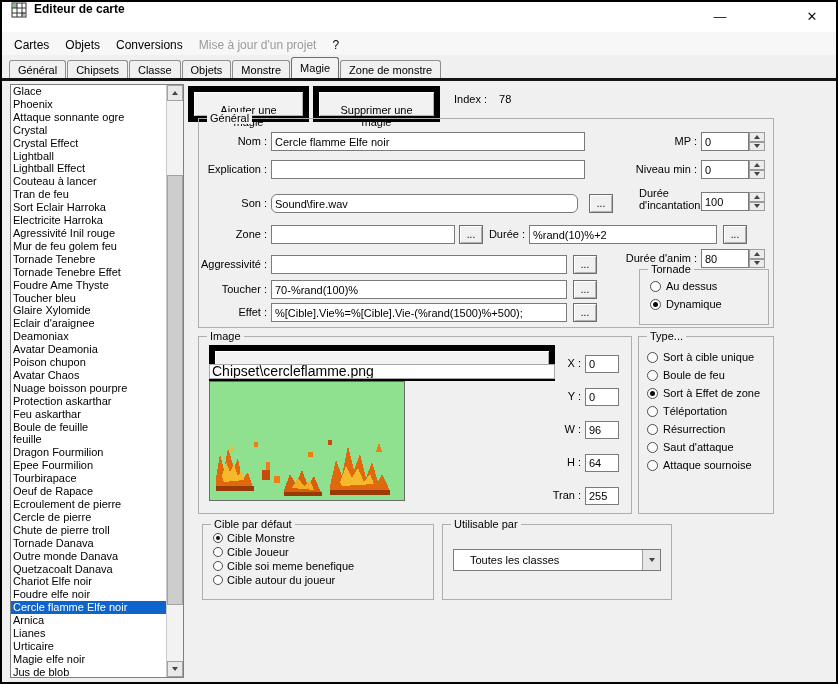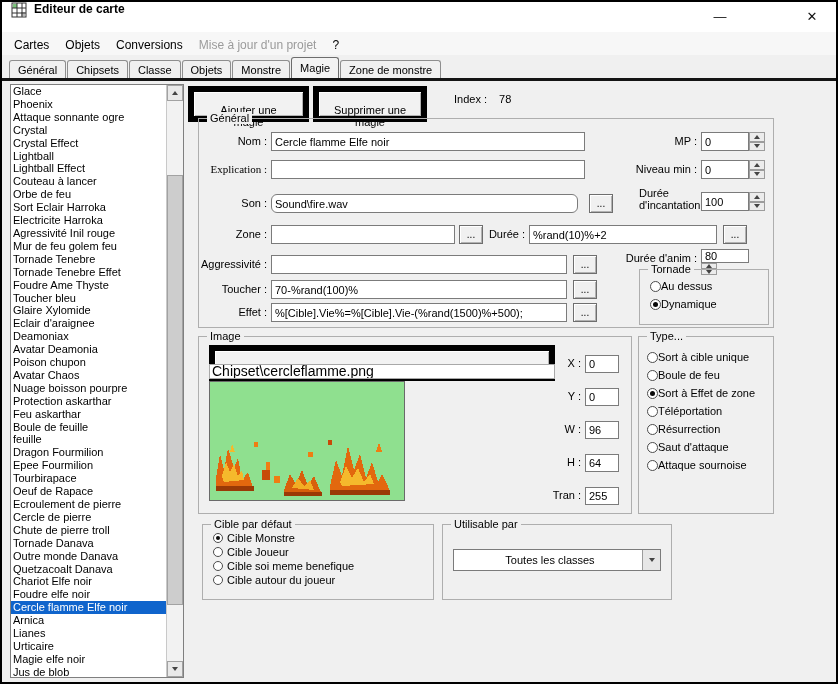--- a/index.html
+++ b/index.html
@@ -32,21 +32,21 @@
           display:flex;align-items:center;justify-content:center;}
   .sb-btn.up{top:0;}
   .sb-btn.down{bottom:0;}
   .sb-thumb{position:absolute;left:0;top:90px;width:16px;height:430px;background:#cdcdcd;border:1px solid #a2a2a2;box-sizing:border-box;}
   .tri-up{width:0;height:0;border-left:3px solid transparent;border-right:3px solid transparent;border-bottom:4px solid #444;}
   .tri-down{width:0;height:0;border-left:3px solid transparent;border-right:3px solid transparent;border-top:4px solid #444;}
   
   .btn{position:absolute;background:#f2f2f2;border:6px solid #000000;box-shadow:inset 1px 1px 0 #fff,inset -1px -1px 0 #b2b2b2;
        font-family:"Liberation Sans",sans-serif;font-size:11px;color:#000;padding:12px;}
   .add-btn{left:186px;top:84px;width:121px;height:25px;}
-  .del-btn{left:311px;top:84px;width:114px;height:25px;}
+  .del-btn{left:311px;top:84px;width:127px;height:25px;}
   .index-wrap{position:absolute;left:452px;top:91px;font-size:11px;display:flex;gap:12px;}
   
   .groupbox{position:absolute;border:1px solid #aeaeae;box-sizing:border-box;}
   .legend{position:absolute;top:-7px;left:8px;background:#f0f0f0;padding:0 3px;font-size:11px;color:#000;}
   
   .fl{position:absolute;left:0;width:68px;text-align:right;font-size:11px;color:#000;}
   .fr{position:absolute;left:420px;width:78px;text-align:right;font-size:11px;color:#000;}
   .fr2{position:absolute;left:440px;width:80px;text-align:left;font-size:11px;color:#000;line-height:12px;}
   .fl2{position:absolute;left:322px;width:60px;text-align:right;font-size:11px;color:#000;}
   .ti{position:absolute;height:19px;background:#fff;border:1px solid #7b7b7b;box-sizing:border-box;
@@ -54,33 +54,33 @@
   .bb{position:absolute;width:24px;height:19px;background:#f0f0f0;border:1px solid #6e6e6e;
       box-shadow:inset 1px 1px 0 #fff,inset -1px -1px 0 #b2b2b2;font-size:10px;line-height:10px;
       font-family:"Liberation Sans",sans-serif;padding:0;}
   .spinner{position:absolute;width:64px;height:19px;display:flex;}
   .spin-input{width:48px;height:19px;background:#fff;border:1px solid #7b7b7b;box-sizing:border-box;
       font-family:"Liberation Sans",sans-serif;font-size:11px;padding:0 3px;}
   .spin-btns{width:16px;height:19px;display:flex;flex-direction:column;}
   .spin-b{flex:1;background:#ececec;border:1px solid #9c9c9c;box-sizing:border-box;display:flex;align-items:center;justify-content:center;}
   
   .radio-col{display:flex;flex-direction:column;}
-  .radio-row{display:flex;align-items:center;font-size:11px;color:#000;white-space:nowrap;}
+  .radio-row{display:flex;align-items:center;gap:5px;font-size:11px;color:#000;white-space:nowrap;}
   .radio{width:11px;height:11px;border:1px solid #4c4c4c;border-radius:50%;background:#fff;position:relative;flex:none;box-sizing:border-box;}
   .radio.checked::after{content:"";position:absolute;left:2px;top:2px;width:5px;height:5px;background:#0a0a0a;border-radius:50%;}
   .small .radio-row{gap:4px;}
   .small .radio{width:10px;height:10px;}
   .small .radio.checked::after{left:2px;top:2px;width:4px;height:4px;}
   
   .filename{position:absolute;background:#fff;border:1px solid #a8a8a8;box-sizing:border-box;font-size:14px;
             line-height:13px;padding-left:2px;white-space:nowrap;overflow:hidden;}
   .preview{position:absolute;border:1px solid #6a6a6a;box-sizing:border-box;overflow:hidden;}
   
   .dropdown{position:absolute;height:22px;background:#fff;border:1px solid #7b7b7b;box-sizing:border-box;display:flex;align-items:center;}
-  .dd-text{flex:1;font-size:11px;padding-left:4px;white-space:nowrap;overflow:hidden;text-align:center;}
+  .dd-text{flex:1;font-size:11px;padding-left:16px;white-space:nowrap;overflow:hidden;}
   .dd-btn{width:17px;align-self:stretch;background:#e7e7e7;border-left:1px solid #9c9c9c;display:flex;align-items:center;justify-content:center;}
 </style>
 </head>
 <body>
 
 <div class="window">
 
   <div class="titlebar">
     <span class="app-icon">
       <svg width="16" height="16" viewBox="0 0 16 16">
@@ -117,21 +117,21 @@
   <div class="listbox">
     <div class="list-items" id="spell-items">
         <div class="list-item">Glace</div>
         <div class="list-item">Phoenix</div>
         <div class="list-item">Attaque sonnante ogre</div>
         <div class="list-item">Crystal</div>
         <div class="list-item">Crystal Effect</div>
         <div class="list-item">Lightball</div>
         <div class="list-item">Lightball Effect</div>
         <div class="list-item">Couteau à lancer</div>
-        <div class="list-item">Orbe de feu</div>
+        <div class="list-item">Tran de feu</div>
         <div class="list-item">Sort Eclair Harroka</div>
         <div class="list-item">Electricite Harroka</div>
         <div class="list-item">Agressivité Inil rouge</div>
         <div class="list-item">Mur de feu golem feu</div>
         <div class="list-item">Tornade Tenebre</div>
         <div class="list-item">Tornade Tenebre Effet</div>
         <div class="list-item">Foudre Ame Thyste</div>
         <div class="list-item">Toucher bleu</div>
         <div class="list-item">Glaire Xylomide</div>
         <div class="list-item">Eclair d'araignee</div>
@@ -180,21 +180,21 @@
     <span>Index :</span>
     <span>78</span>
   </div>
 
   <div class="groupbox" style="left:196px;top:116px;width:576px;height:210px;">
     <span class="legend">Général</span>
 
     <span class="fl" style="top:16px;">Nom :</span>
     <input class="ti" style="left: 72px; top: 13px; width: 314px;" value="Cercle flamme Elfe noir">
 
-    <span class="fl" style="top:44px;font-family:Liberation Serif, serif;">Explication :</span>
+    <span class="fl" style="top:44px;">Explication :</span>
     <input class="ti" style="left: 72px; top: 41px; width: 314px;" value="">
 
     <span class="fl" style="top:78px;">Son :</span>
     <input class="ti" style="left: 72px; top: 75px; width: 307px; border-radius: 6px;" value="Sound\fire.wav">
     <button class="bb" style="left:390px;top:75px;">...</button>
 
     <span class="fl" style="top:109px;">Zone :</span>
     <input class="ti" style="left: 72px; top: 106px; width: 184px;" value="">
     <button class="bb" style="left:260px;top:106px;">...</button>
     <span class="fl" style="left:286px;width:40px;top:109px;">Durée :</span>
@@ -246,21 +246,21 @@
         <div class="spin-b">
             <span class="tri-up"></span>
           </div>
         <div class="spin-b">
             <span class="tri-down"></span>
           </div>
       </div>
     </div>
 
     <span class="fr" style="top:133px;">Durée d'anim :</span>
-    <div class="spinner" style="left:502px;top:130px;flex-direction:column;">
+    <div class="spinner" style="left:502px;top:130px;">
       <input class="spin-input" value="80" style="">
       <div class="spin-btns">
         <div class="spin-b">
             <span class="tri-up"></span>
           </div>
         <div class="spin-b">
             <span class="tri-down"></span>
           </div>
       </div>
     </div>

